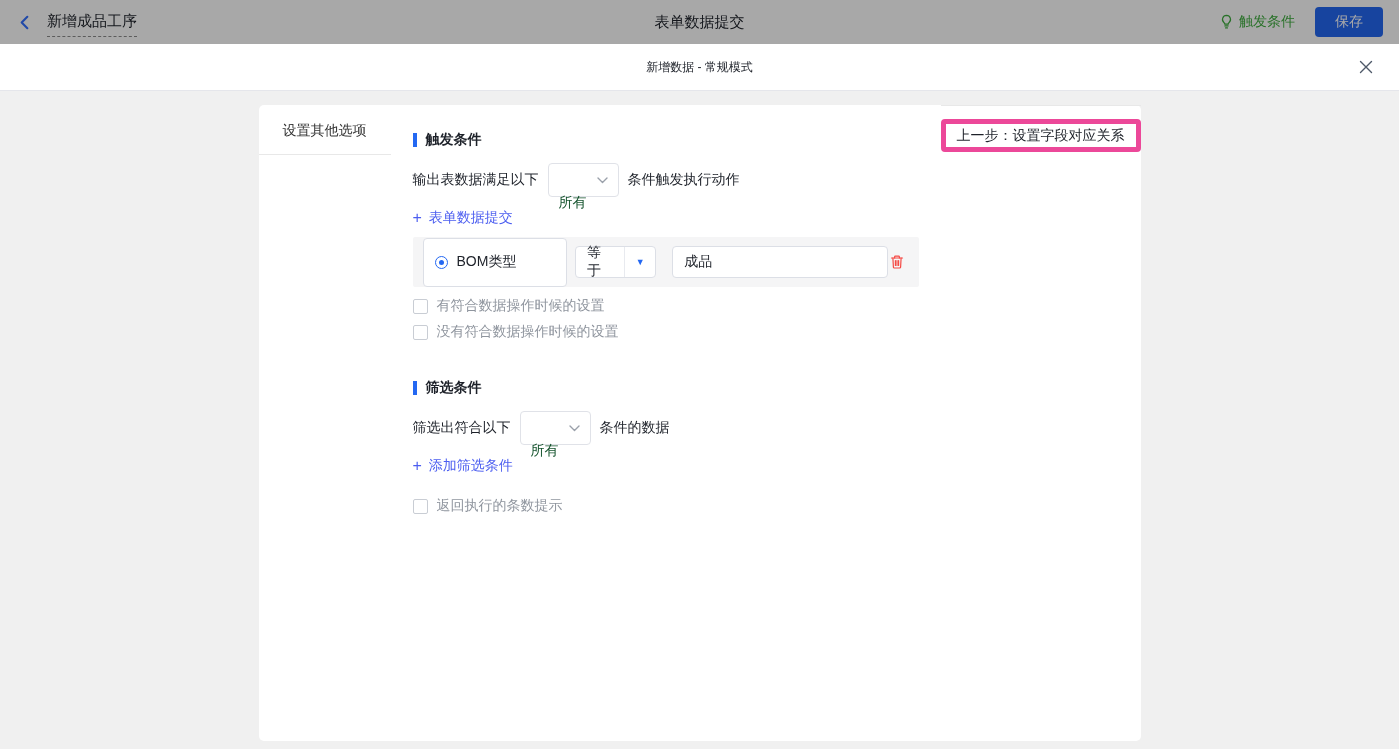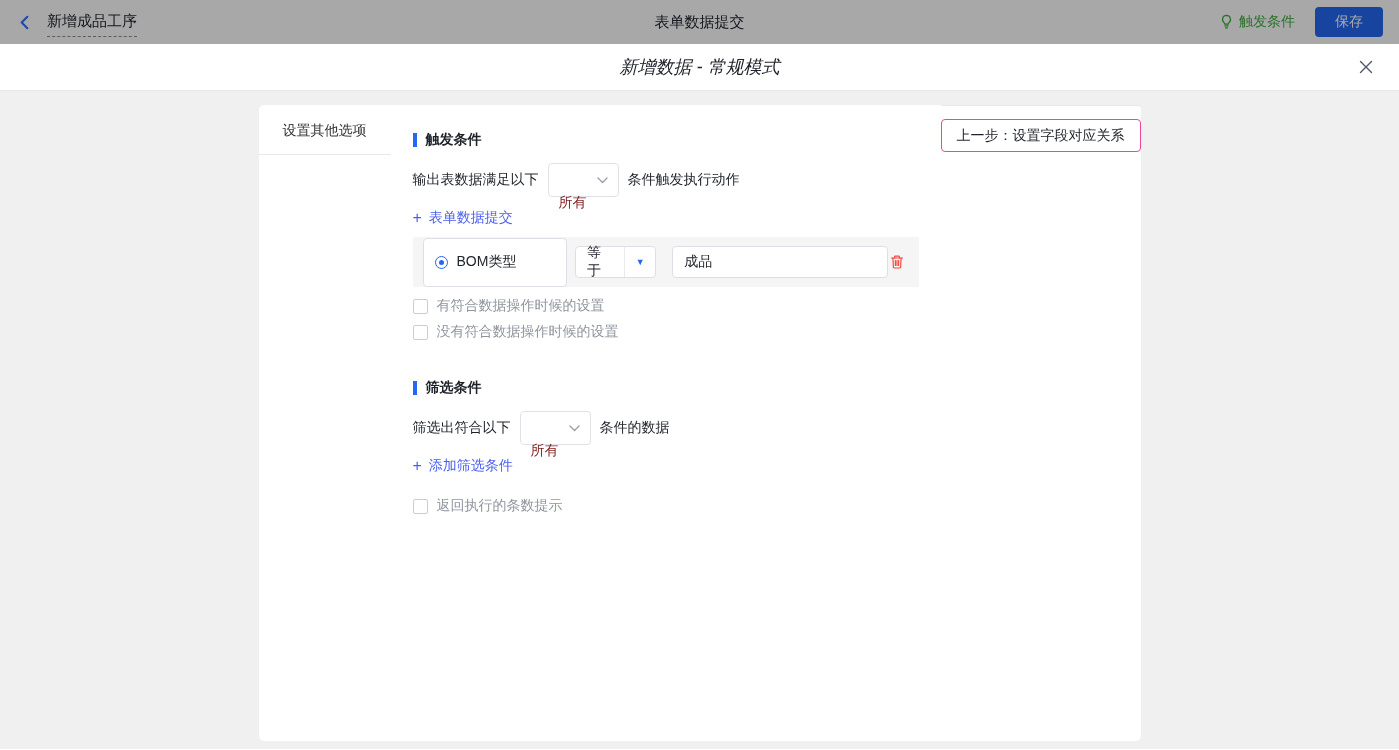--- a/index.html
+++ b/index.html
@@ -55,21 +55,21 @@
   
   .modal-header {
     position: relative;
     height: 47px;
     background: #fff;
     border-bottom: 1px solid #e5e6eb;
     display: flex;
     align-items: center;
     justify-content: center;
   }
-  .modal-title { font-size: 18px; color: #1d2129; font-style: italic; }
+  .modal-title { font-size: 12px; color: #1d2129; }
   .modal-close {
     position: absolute; right: 25px; top: 50%;
     transform: translateY(-50%);
     display: inline-flex; cursor: pointer;
   }
 
   .modal-body {
     height: 658px;
     background: #f0f0f0;
     overflow: hidden;
@@ -110,21 +110,21 @@
     display: flex; align-items: center; gap: 9px;
     font-size: 14px; color: #1d2129;
     margin-bottom: 12px;
   }
   .select {
     display: inline-flex; align-items: center; gap: 10px;
     height: 34px; padding: 0 10px;
     border: 1px solid #e0e2e8; border-radius: 4px;
     background: #fff; cursor: pointer;
   }
-  .select .select-value { font-size: 14px; color: #7f1d1d; margin-top: 46px; }
+  .select .select-value { font-size: 14px; color: #14532d; margin-top: 46px; }
 
   .add-link {
     display: inline-flex; align-items: center; gap: 7px;
     color: #4c5ef0; font-size: 14px;
     margin-bottom: 10px; cursor: pointer;
   }
   .add-link .plus { font-size: 16px; line-height: 14px; }
   .mb-block { margin-bottom: 10px; }
 
   
@@ -183,21 +183,21 @@
   .filter-section { margin-top: 38px; }
 
   
   .card-footer {
     height: 60px;
     border-top: 1px solid #e8e8e8;
     display: flex; align-items: center; justify-content: center; gap: 10px;
   }
   .btn-secondary {
     width: 200px; height: 33px;
-    background: #fff; border: 1px solid #ec4899; border-radius: 4px;
+    background: #fff; border: 5px solid #ec4899; border-radius: 4px;
     font-size: 14px; color: #1d2129; cursor: pointer;
     font-family: inherit;
   }
   .btn-primary {
     width: 165px; height: 33px;
     background: #2468f2; border: none; border-radius: 4px;
     font-size: 14px; color: #fff; cursor: pointer;
     font-family: inherit;
   }
 </style>

